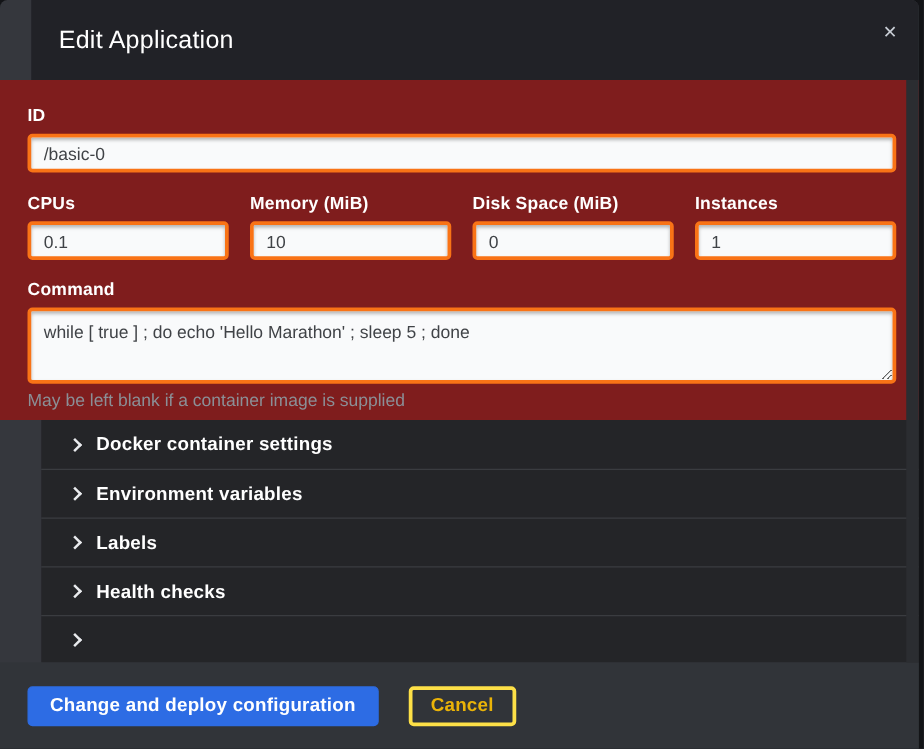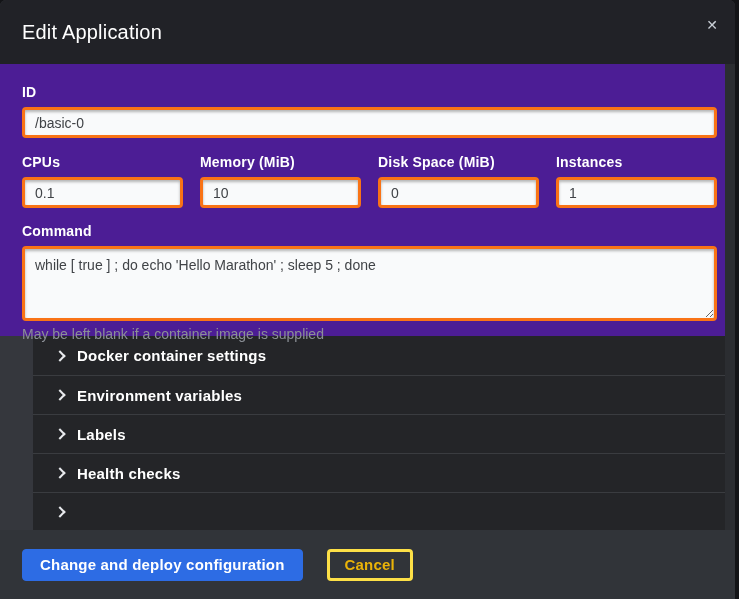--- a/index.html
+++ b/index.html
@@ -17,55 +17,56 @@
     overflow: hidden;
     background: #35373d;
   }
   
   .modal-header {
     height: 64px;
     background: #212227;
     display: flex; align-items: center;
     padding: 0 22px;
     position: relative;
+    margin-left: 25px;
   }
   .modal-title {
     color: #ffffff; font-size: 20px; font-weight: 500; letter-spacing: .2px;
   }
   .close-btn {
     position: absolute; top: 14px; right: 12px;
     width: 22px; height: 22px;
     background: none; border: none; cursor: pointer;
     color: #c9cfd6; font-size: 14px; line-height: 22px; text-align: center;
     font-family: "Liberation Sans", sans-serif;
   }
   
   .modal-form {
-    background: #4c1d95;
+    background: #7f1d1d;
     padding: 20px 18px 14px 22px;
     height: 272px;
   }
   .field-label {
     display: block;
     color: #ffffff; font-size: 14px; font-weight: 700;
     margin-bottom: 7px; letter-spacing: .2px;
   }
   .text-input, .text-area {
     width: 100%;
     background: #f9fafb;
     border: 3px solid #f97316;
     border-radius: 4px;
     box-shadow: inset 0 2px 3px rgba(0,0,0,0.28);
     color: #404347; font-size: 14px;
     font-family: "Liberation Sans", "DejaVu Sans", sans-serif;
     padding: 5px 10px;
     outline: none;
   }
   .text-input { height: 31px; }
-  .text-area { height: 75px; resize: vertical; line-height: 19px; padding-top: 7px; display: block; }
+  .text-area { height: 61px; resize: vertical; line-height: 19px; padding-top: 7px; display: block; }
   .field-row {
     margin-top: 16px;
     display: grid;
     grid-template-columns: repeat(4, 1fr);
     column-gap: 17px;
   }
   .field-command { margin-top: 15px; }
   .help-text {
     margin-top: 5px;
     color: #8b8f96; font-size: 14px;

